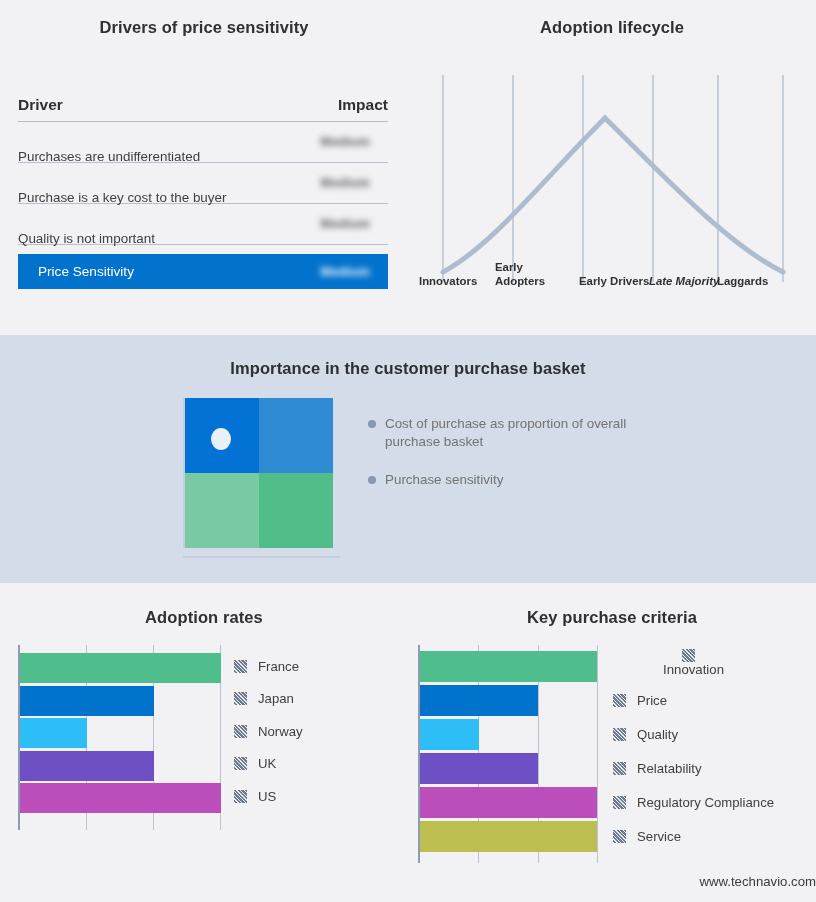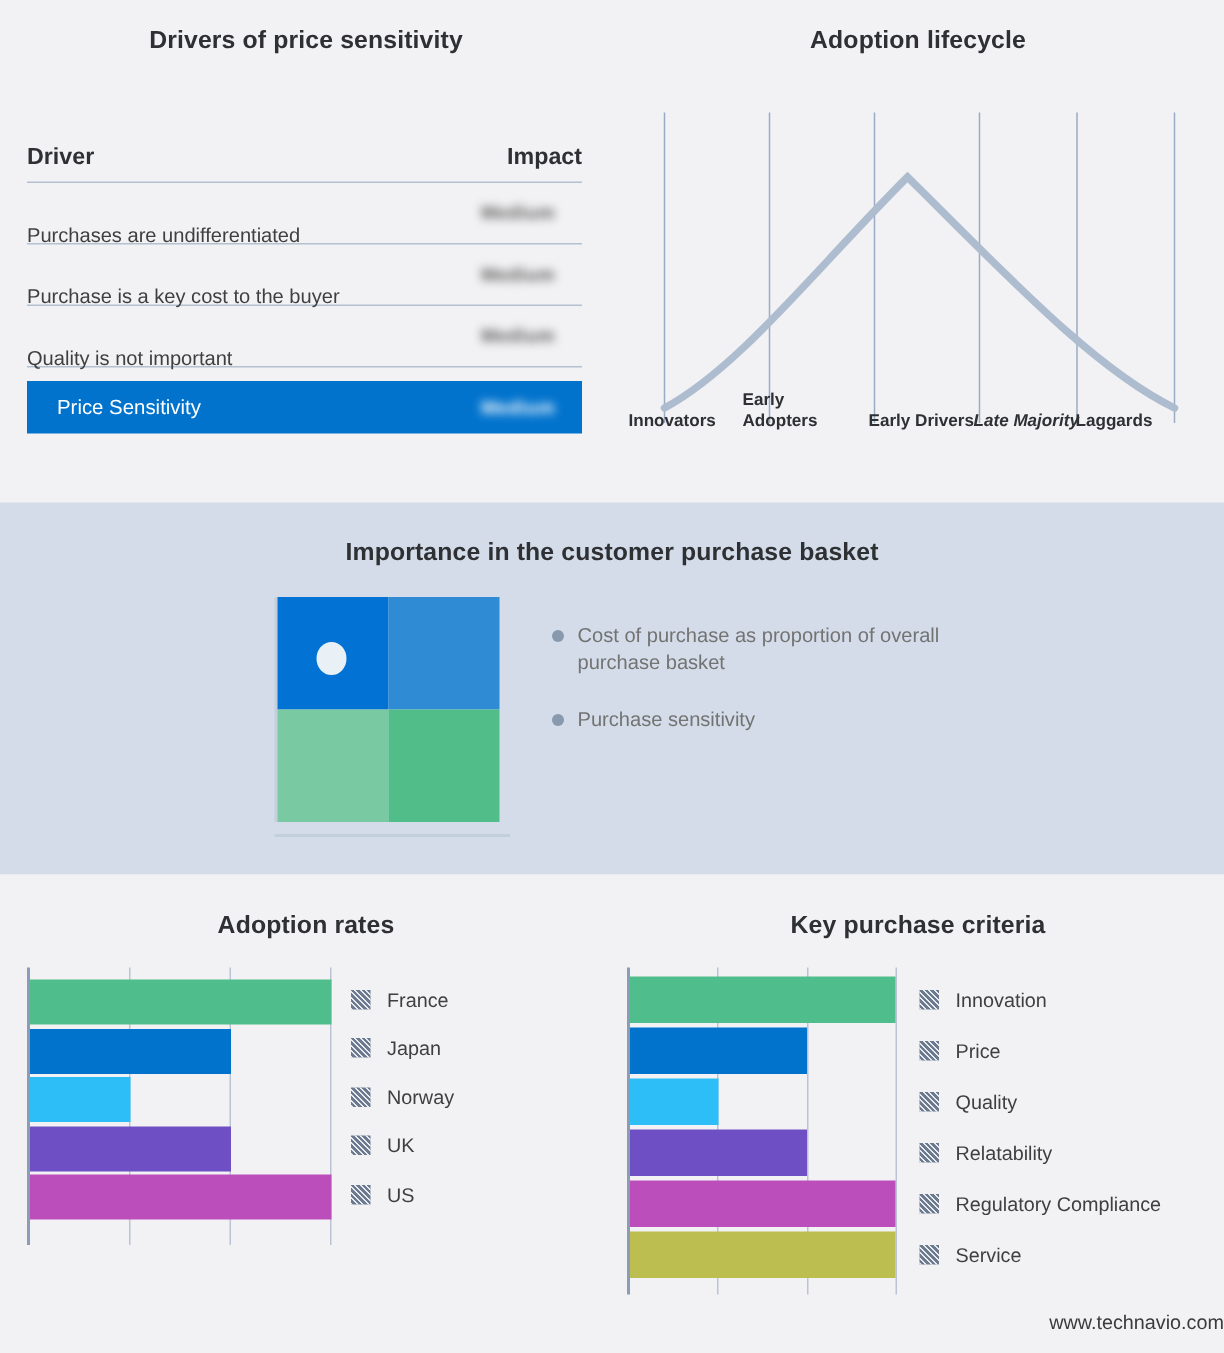--- a/index.html
+++ b/index.html
@@ -417,42 +417,42 @@
         <div class="bc-grid" style="left:118px;"></div>
         <div class="bc-grid" style="left:177px;"></div>
       <div class="bc-bar" style="left: 0px; top: 6px; height: 31px; width: 177px; background: rgb(79, 190, 140);"></div>
           <div class="bc-bar" style="left: 0px; top: 40px; height: 31px; width: 118px; background: rgb(2, 115, 205);"></div>
           <div class="bc-bar" style="left: 0px; top: 74px; height: 31px; width: 59px; background: rgb(45, 190, 248);"></div>
           <div class="bc-bar" style="left: 0px; top: 108px; height: 31px; width: 118px; background: rgb(111, 79, 196);"></div>
           <div class="bc-bar" style="left: 0px; top: 142px; height: 31px; width: 177px; background: rgb(188, 78, 188);"></div>
           <div class="bc-bar" style="left: 0px; top: 176px; height: 31px; width: 177px; background: rgb(188, 190, 79);"></div>
         </div>
       <div class="bc-legend" id="criteria-legend" style="left:195px; top:4px;">
+          <div class="bc-legend-item" style="height: 34px; flex-direction: column;">
+            <span class="bc-swatch"></span>
+            <span class="bc-legend-label">Innovation</span>
+          </div>
           <div class="bc-legend-item" style="height: 34px;">
             <span class="bc-swatch"></span>
-            <span class="bc-legend-label">Innovation</span>
+            <span class="bc-legend-label">Price</span>
           </div>
           <div class="bc-legend-item" style="height: 34px;">
             <span class="bc-swatch"></span>
-            <span class="bc-legend-label">Price</span>
+            <span class="bc-legend-label">Quality</span>
           </div>
           <div class="bc-legend-item" style="height: 34px;">
             <span class="bc-swatch"></span>
-            <span class="bc-legend-label">Quality</span>
+            <span class="bc-legend-label">Relatability</span>
           </div>
           <div class="bc-legend-item" style="height: 34px;">
             <span class="bc-swatch"></span>
-            <span class="bc-legend-label">Relatability</span>
+            <span class="bc-legend-label">Regulatory Compliance</span>
           </div>
           <div class="bc-legend-item" style="height: 34px;">
             <span class="bc-swatch"></span>
-            <span class="bc-legend-label">Regulatory Compliance</span>
-          </div>
-          <div class="bc-legend-item" style="height: 34px;">
-            <span class="bc-swatch"></span>
             <span class="bc-legend-label">Service</span>
           </div>
         </div>
     </div>
   </div>
 
   <div class="footer">www.technavio.com</div>
 
 </div>
 

